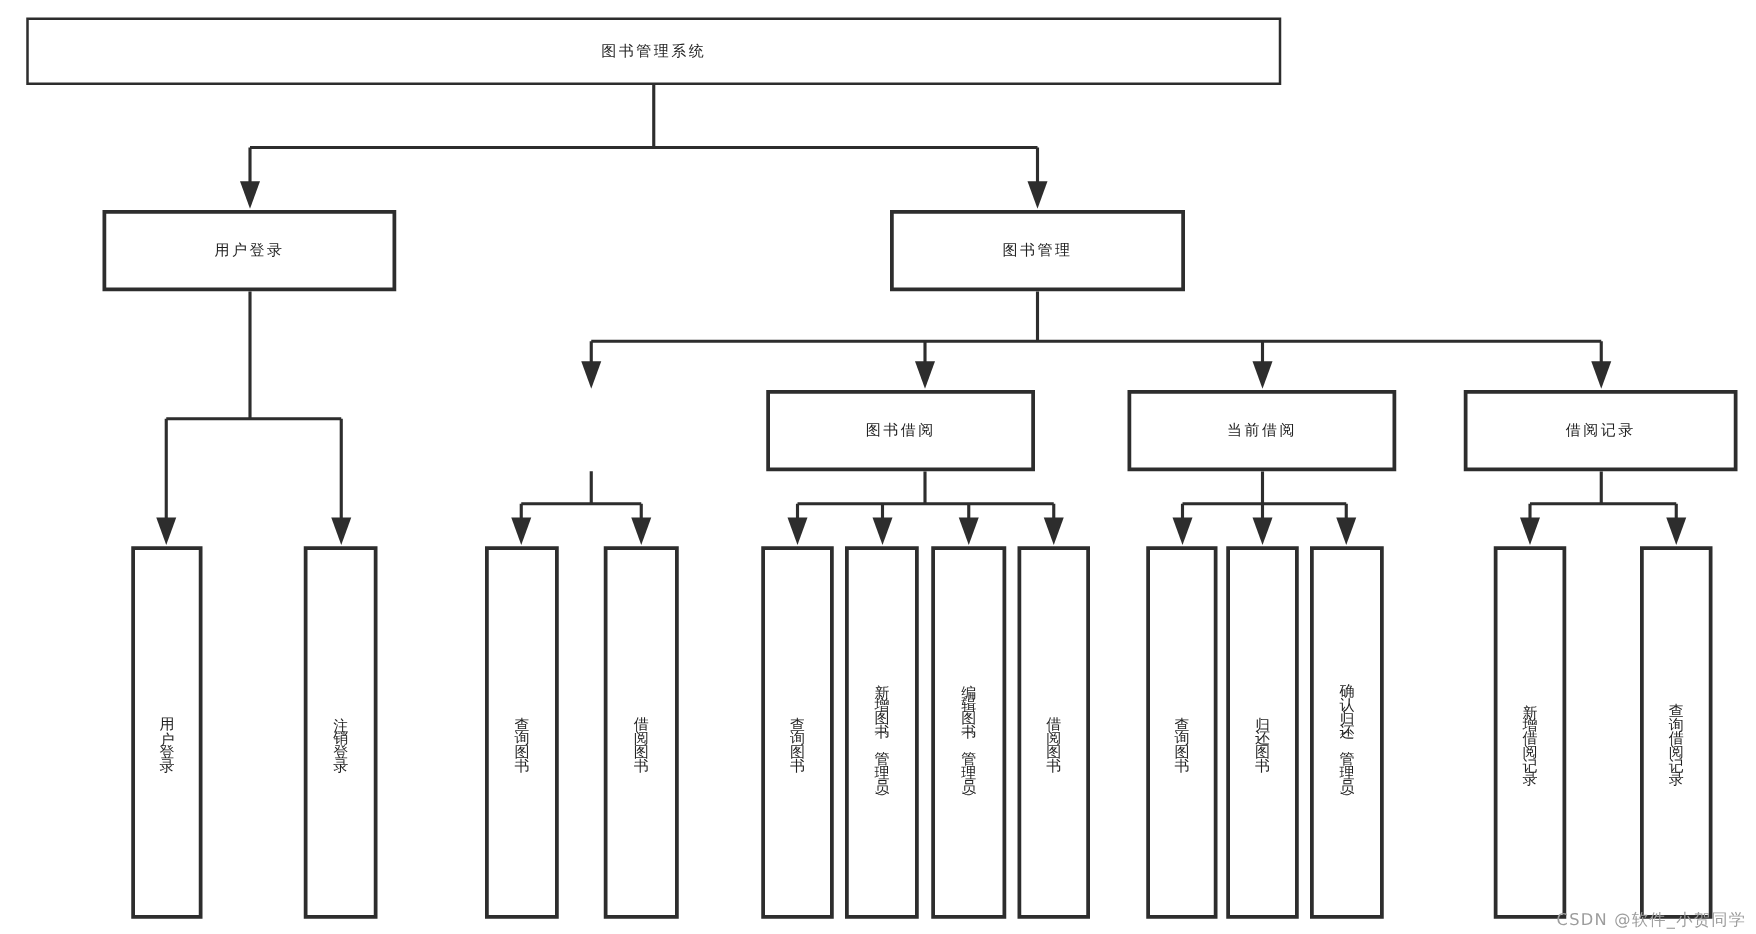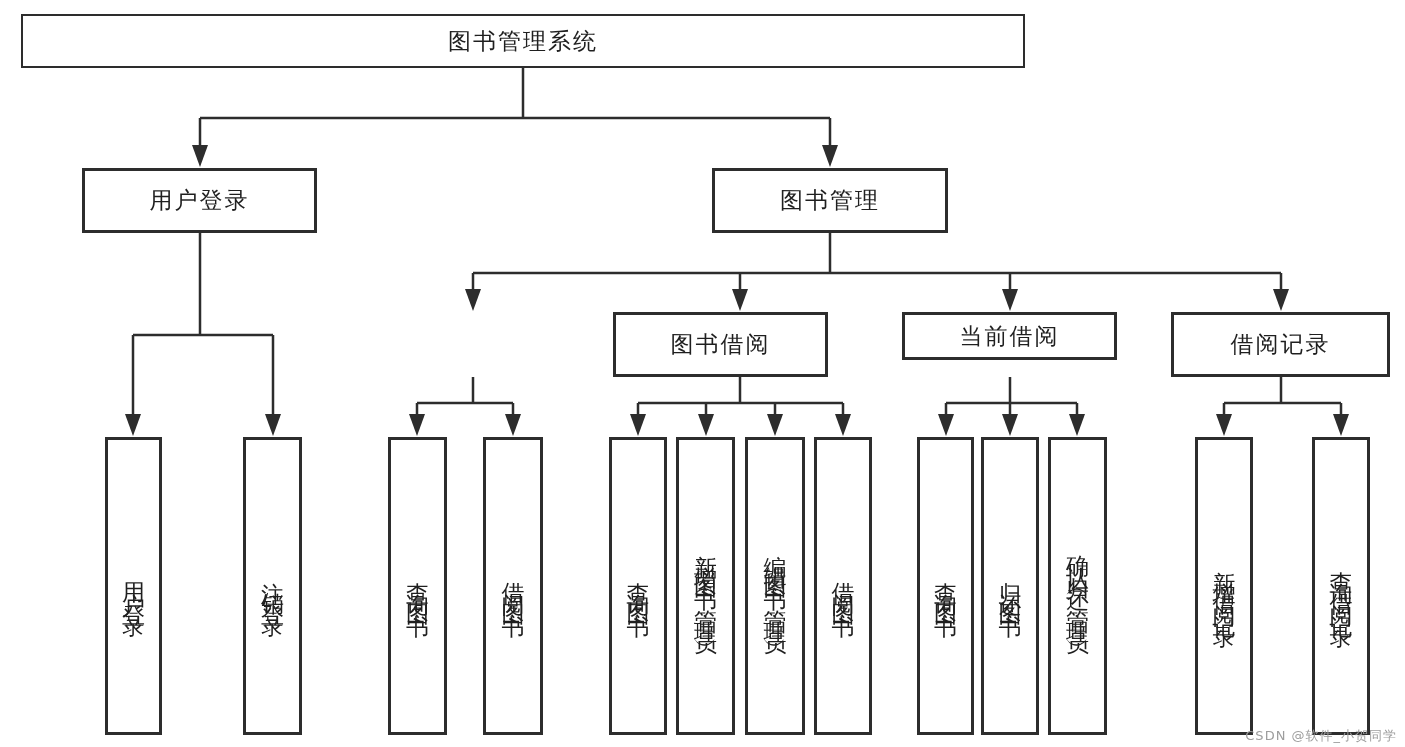--- a/index.html
+++ b/index.html
@@ -24,21 +24,21 @@
   .box{
     position:absolute;
     box-sizing:border-box;
     background:var(--box-bg);
     border:3px solid var(--box-border);
     display:flex;align-items:center;justify-content:center;
   }
   .box.root{border-width:2px;}
   .lbl{
     color:var(--text);
-    font-size:23px;
+    font-size:12px;
     letter-spacing:2px;
     white-space:nowrap;
   }
   .vtext{
     writing-mode:vertical-rl;
     letter-spacing:11px;
     line-height:1;
     white-space:normal;
   }
   .watermark{
@@ -118,21 +118,21 @@
   <div class="box" style="left:82px;top:168px;width:235px;height:65px">
     <span class="lbl">用户登录</span>
   </div>
   <div class="box" style="left:712px;top:168px;width:236px;height:65px">
     <span class="lbl">图书管理</span>
   </div>
 
   <div class="box" style="left:613px;top:312px;width:215px;height:65px">
     <span class="lbl">图书借阅</span>
   </div>
-  <div class="box" style="left:902px;top:312px;width:215px;height:48px">
+  <div class="box" style="left:902px;top:312px;width:215px;height:65px">
     <span class="lbl">当前借阅</span>
   </div>
   <div class="box" style="left:1171px;top:312px;width:219px;height:65px">
     <span class="lbl">借阅记录</span>
   </div>
 
   <div class="box" style="left:105px;top:437px;width:57px;height:298px">
     <span class="lbl vtext">用户登录</span>
   </div>
   <div class="box" style="left:243px;top:437px;width:59px;height:298px">

